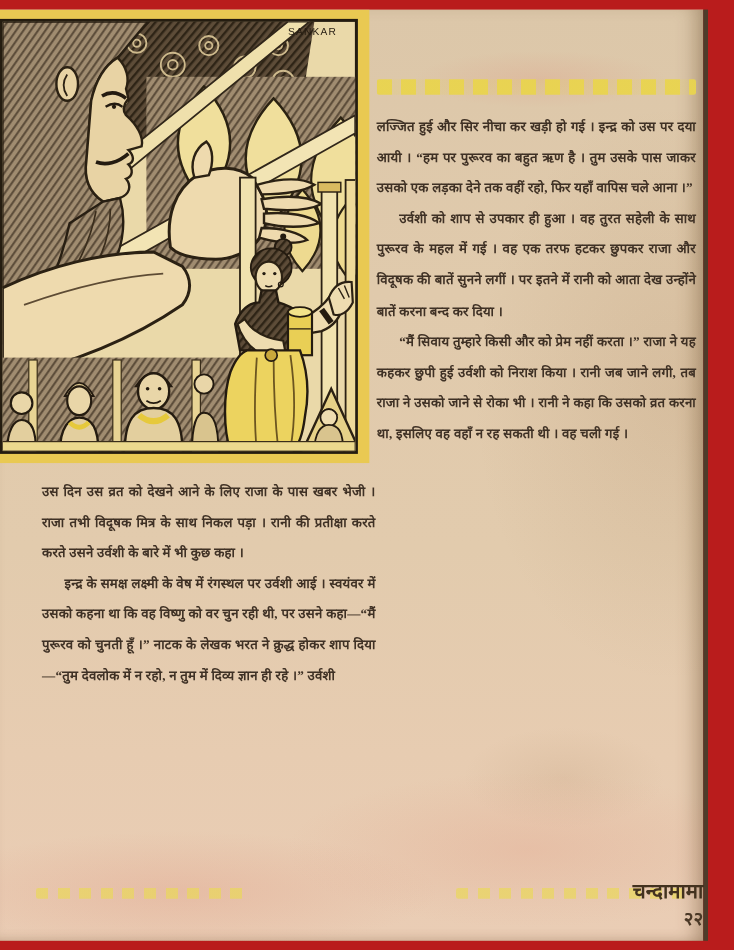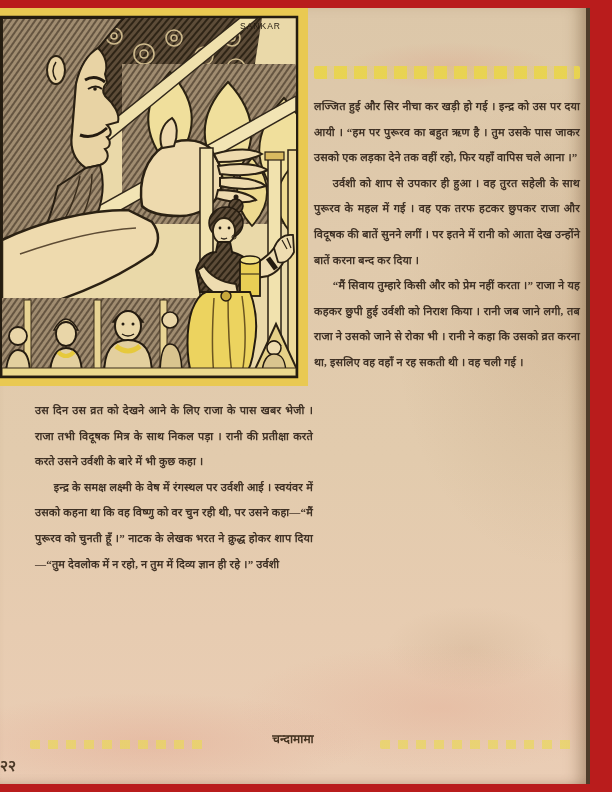--- a/index.html
+++ b/index.html
@@ -28,23 +28,23 @@
     background:repeating-linear-gradient(90deg, rgba(234,216,88,.85) 0 10px, transparent 10px 18px);
     opacity:.8;border-radius:2px;}
   .dash-l{left:30px;width:176px;}
   .dash-r{left:380px;width:192px;}
   .col{position:absolute;color:#3f3125;font-weight:700;text-align:justify;
     font-size:11px;line-height:25.6px;letter-spacing:.2px;}
   .col p{margin:0;}
   .col p.indent{text-indent:1.7em;}
   .col-right{left:314px;top:86px;width:266px;}
   .col-left{left:35px;top:390px;width:278px;}
-  .footer-title{position:absolute;left:0;width:586px;top:722px;text-align:center;
-    color:#43321f;font-weight:700;font-size:12px;}
-  .footer-num{position:absolute;left:0;width:586px;top:746px;text-align:left;
+  .footer-title{position:absolute;left:0;width:586px;top:722px;text-align:right;
+    color:#43321f;font-weight:700;font-size:17px;}
+  .footer-num{position:absolute;left:0;width:586px;top:746px;text-align:right;
     color:#4a3826;font-weight:700;font-size:15.5px;}
 </style>
 </head>
 <body>
 
 <div class="frame">
   <div class="page">
 
     <div class="illus">
       <svg width="308" height="378" viewBox="0 0 308 378" xmlns="http://www.w3.org/2000/svg">

